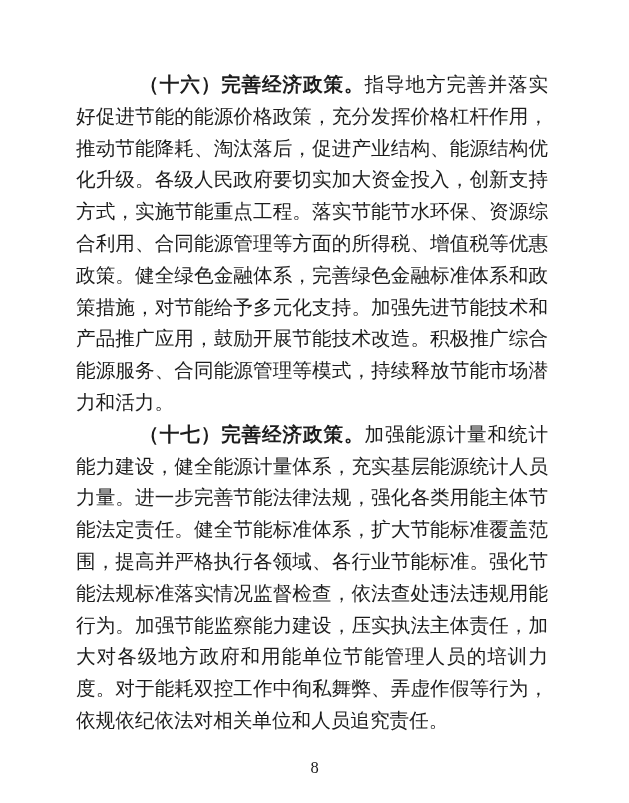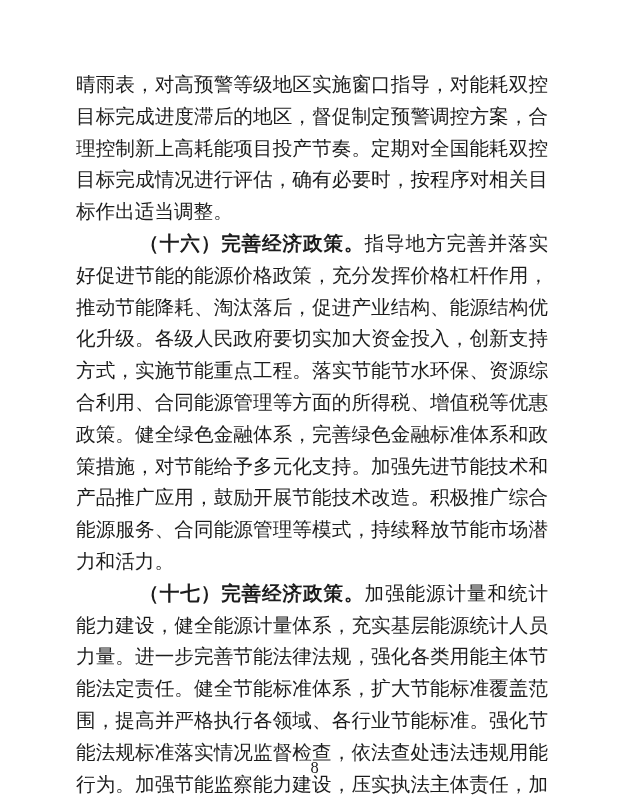--- a/index.html
+++ b/index.html
@@ -45,18 +45,17 @@
     font-size: 16.5px;
     color: #1c1c1c;
     font-family: "Liberation Serif", "DejaVu Serif", serif;
   }
 </style>
 </head>
 <body>
 
 <div class="page">
   <div class="text-block">
-    <p class="para"><span>晴雨表，对高预警等级地区实施窗口指导，对能耗双控目标完成进度滞后的地区，督促制定预警调控方案，合理控制新上高耗能项目投产节奏。定期对全国能耗双控目标完成情况进行评估，确有必要时，按程序对相关目标作出适当调整。</span></p>
     <p class="para indent"><span class="para-heading">（十六）完善经济政策。</span><span>指导地方完善并落实好促进节能的能源价格政策，充分发挥价格杠杆作用，推动节能降耗、淘汰落后，促进产业结构、能源结构优化升级。各级人民政府要切实加大资金投入，创新支持方式，实施节能重点工程。落实节能节水环保、资源综合利用、合同能源管理等方面的所得税、增值税等优惠政策。健全绿色金融体系，完善绿色金融标准体系和政策措施，对节能给予多元化支持。加强先进节能技术和产品推广应用，鼓励开展节能技术改造。积极推广综合能源服务、合同能源管理等模式，持续释放节能市场潜力和活力。</span></p>
     <p class="para indent"><span class="para-heading">（十七）完善经济政策。</span><span>加强能源计量和统计能力建设，健全能源计量体系，充实基层能源统计人员力量。进一步完善节能法律法规，强化各类用能主体节能法定责任。健全节能标准体系，扩大节能标准覆盖范围，提高并严格执行各领域、各行业节能标准。强化节能法规标准落实情况监督检查，依法查处违法违规用能行为。加强节能监察能力建设，压实执法主体责任，加大对各级地方政府和用能单位节能管理人员的培训力度。对于能耗双控工作中徇私舞弊、弄虚作假等行为，依规依纪依法对相关单位和人员追究责任。</span></p>
   </div>
   <div class="page-number">8</div>
 </div>
 
 </body></html>

